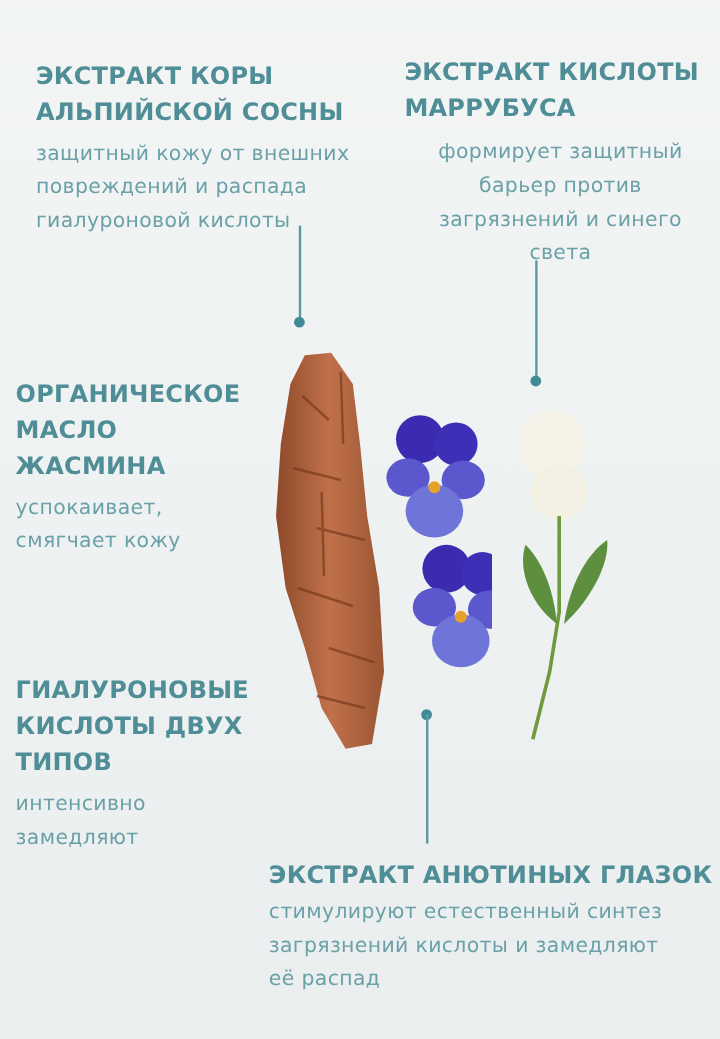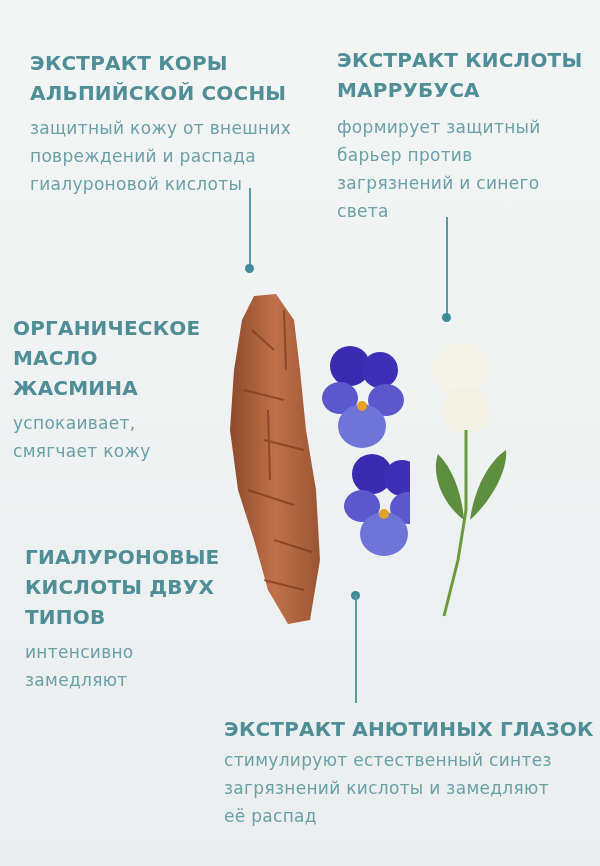--- a/index.html
+++ b/index.html
@@ -28,35 +28,35 @@
   <div class="title">ЭКСТРАКТ КОРЫ
 АЛЬПИЙСКОЙ СОСНЫ</div>
   <div class="desc" style="margin-top:6px;">защитный кожу от внешних
 повреждений и распада
 гиалуроновой кислоты</div>
 </div>
 
 <div class="block" style="left:337px; top:45px; width:260px;">
   <div class="title">ЭКСТРАКТ КИСЛОТЫ
 МАРРУБУСА</div>
-  <div class="desc" style="margin-top:8px;">формирует защитный
+  <div class="desc" style="margin-top:8px;text-align:center;">формирует защитный
 барьер против
 загрязнений и  синего
 света</div>
 </div>
 
 <div class="block" style="left:13px; top:313px; width:220px;">
   <div class="title">ОРГАНИЧЕСКОЕ
 МАСЛО
 ЖАСМИНА</div>
   <div class="desc" style="margin-top:6px;">успокаивает,
 смягчает кожу</div>
 </div>
 
-<div class="block" style="left:13px; top:542px; width:220px;margin-left:12px;">
+<div class="block" style="left:13px; top:560px; width:220px;">
   <div class="title">ГИАЛУРОНОВЫЕ
 КИСЛОТЫ ДВУХ
 ТИПОВ</div>
   <div class="desc" style="margin-top:6px;">интенсивно
 замедляют</div>
 </div>
 
 <div class="block" style="left:224px; top:714px; width:394px;">
   <div class="title">ЭКСТРАКТ АНЮТИНЫХ ГЛАЗОК</div>
   <div class="desc" style="margin-top:2px;">стимулируют естественный синтез

